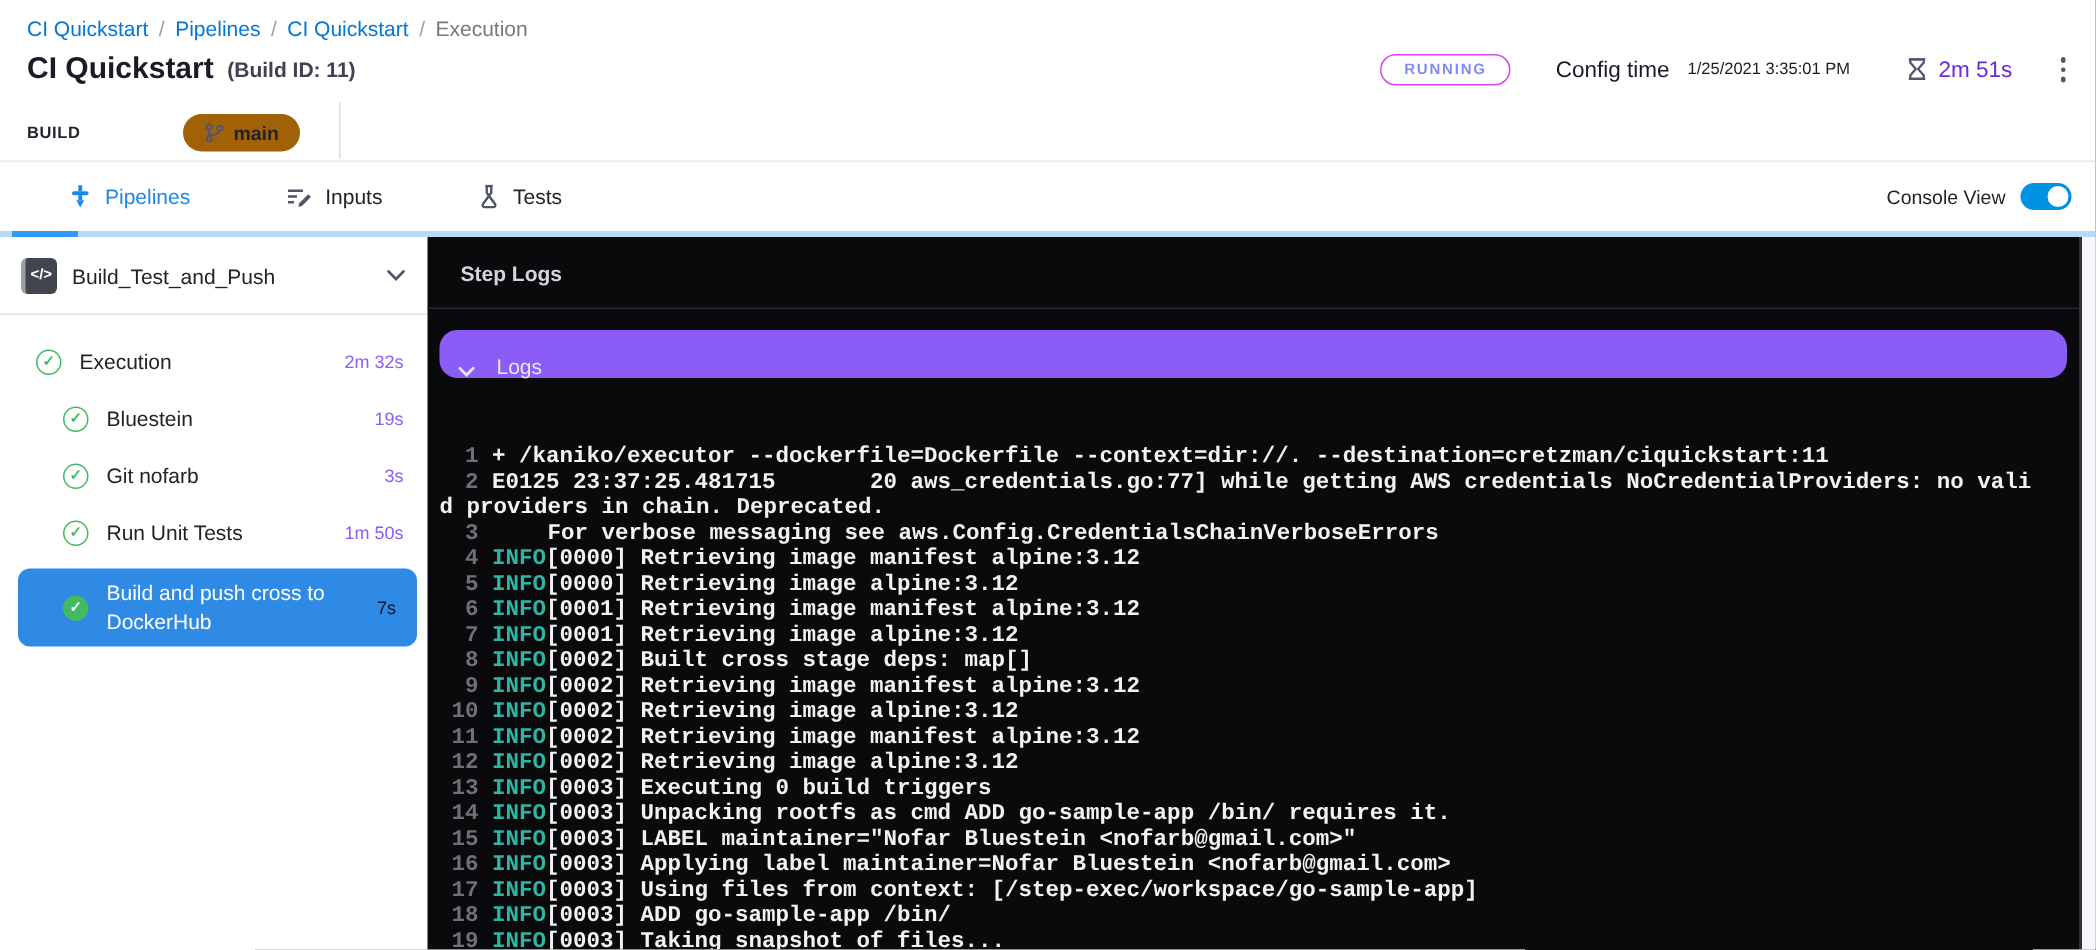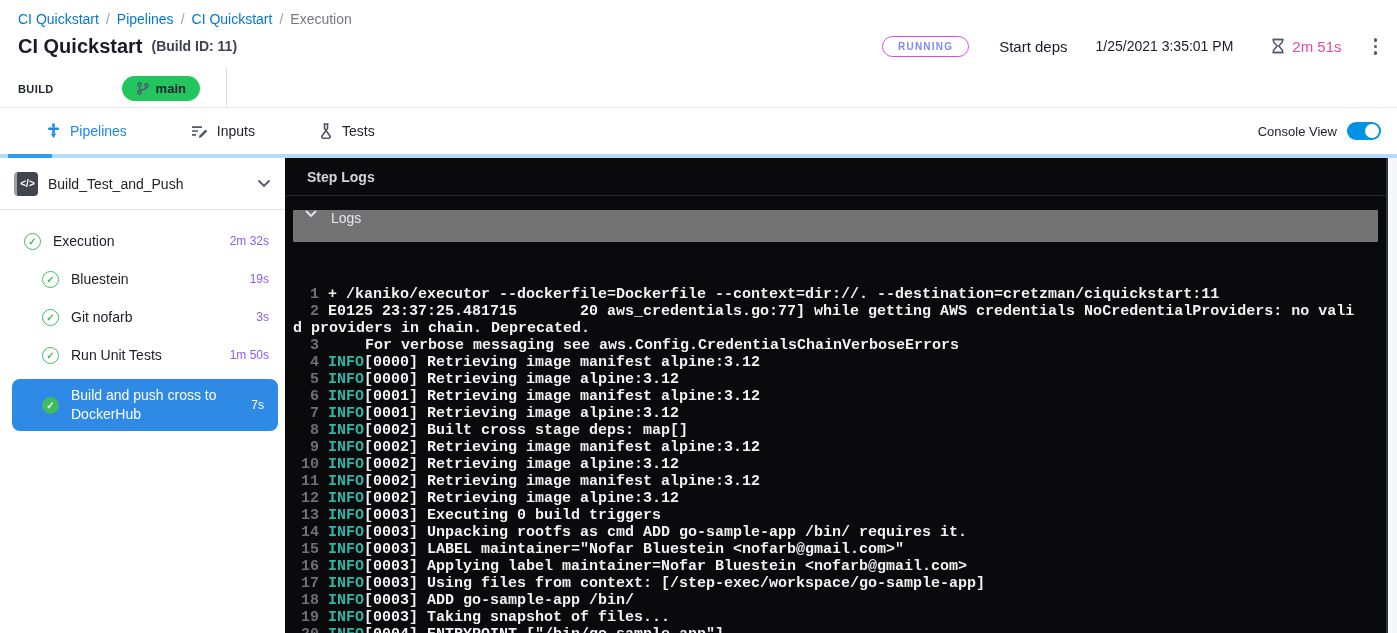--- a/index.html
+++ b/index.html
@@ -13,28 +13,28 @@
   .crumb-link { color:#0278d5; cursor:pointer; }
   .crumb-sep { color:#9aa0b5; }
   .crumb-current { color:#77787e; }
   .title-row { display:flex; align-items:center; margin-top:7px; }
   .page-title { font-size:20px; font-weight:700; color:#1b1b28; }
   .build-id { font-size:14px; color:#3f4150; margin-left:9px;font-weight:bold; }
   .title-right { margin-left:auto; display:flex; align-items:center; }
   .status-badge { border:1px solid #d946ef; color:#7d8bf5; border-radius:11px;
     font-size:10px; font-weight:700; letter-spacing:1.2px; padding:4px 15px; }
   .start-label { font-size:15px; color:#1b1b28; margin-left:30px; }
-  .start-value { font-size:14px; color:#1b1b28; font-weight:500; margin-left:28px;text-align:right; }
+  .start-value { font-size:11px; color:#1b1b28; font-weight:500; margin-left:12px;text-align:right; }
   .elapsed-wrap { display:flex; align-items:center; margin-left:38px; color:#383946; }
-  .elapsed { font-size:15px; margin-left:7px; color:#ec4899; }
+  .elapsed { font-size:15px; margin-left:7px; color:#6d28d9; }
   .kebab { margin-left:28px; display:flex; flex-direction:column; gap:3px; cursor:pointer; padding:4px;}
   .kebab i { width:3.5px; height:3.5px; border-radius:50%; background:#53576e; display:block;}
   .build-row { display:flex; align-items:center; margin-top:13px; }
   .build-label { font-size:11px; font-weight:700; color:#22272e; letter-spacing:.4px; }
-  .branch-chip { margin-left:68px; background:#22c55e; border-radius:15px; padding:5px 14px;
+  .branch-chip { margin-left:68px; background:#a16207; border-radius:15px; padding:5px 14px;
     display:flex; align-items:center; gap:6px; font-size:13px; font-weight:700; color:#22222a;}
   .vdivider { width:1px; height:38px; background:#d9dae5; margin-left:26px; align-self:flex-start; margin-top:-4px;}
 
   
   .tabbar { height:46px; display:flex; align-items:center; padding:0 16px 0 46px; }
   .tab { display:flex; align-items:center; gap:9px; font-size:14px; color:#22222a;
     margin-right:64px; cursor:pointer; }
   .tab.active { color:#1a89e8; font-weight:500; }
   .console-wrap { margin-left:auto; display:flex; align-items:center; gap:10px;justify-content:center; }
   .console-label { font-size:13px; color:#22222a; }
@@ -61,30 +61,30 @@
     font-size:14px; color:#22222a; cursor:pointer; }
   .step-row.child { padding-left:42px; }
   .check { width:17px; height:17px; min-width:17px; border:1.6px solid #42ba61; border-radius:50%;
     color:#42ba61; font-size:10px; font-weight:700; display:flex; align-items:center;
     justify-content:center; background:#fff; }
   .step-label { flex:1; margin-left:12px; line-height:19px; }
   .step-dur { font-size:12px; color:#8b5cf6; margin-left:8px; white-space:nowrap;}
   .step-row.selected { background:#2e8ae5; border-radius:8px; margin:5px 7px 0 12px;
     padding:0 14px 0 30px; height:52px; color:#fff; }
   .step-row.selected .step-label { font-weight:500; }
-  .step-row.selected .step-dur { color:#ffffff; }
+  .step-row.selected .step-dur { color:#0f172a; }
   .step-row.selected .check { background:#42ba61; color:#fff; border-color:#42ba61; }
 
   
   .logpanel { flex:1; background:#0a0a0d; display:flex; flex-direction:column; min-width:0;}
-  .lp-head { height:38px; display:flex; align-items:center; padding-left:22px;
+  .lp-head { height:48px; display:flex; align-items:center; padding-left:22px;
     font-size:14px; font-weight:700; color:#d3d4de; border-bottom:1px solid #26272f; }
   .lp-content { padding:14px 8px 0 8px; flex:1; overflow:hidden; }
-  .logs-bar { height:32px; background:#737373; border-radius:1px; display:flex;
-    align-items:flex-start; padding-left:12px; gap:14px; color:#e6e7ec; font-size:14px;
+  .logs-bar { height:32px; background:#8b5cf6; border-radius:12px; display:flex;
+    align-items:flex-end; padding-left:12px; gap:14px; color:#e6e7ec; font-size:14px;
     cursor:pointer; margin-bottom:10px; }
   .log-lines { width:1066px; font-family:"Liberation Mono", monospace; font-weight:700;
     font-size:15px; line-height:17px; color:#f2f2f2; white-space:pre-wrap;
     word-break:break-all; tab-size:8; }
   .log-line { min-height:17px; }
   .ln { display:inline-block; width:26px; text-align:right; margin-right:9px;
     color:#6e7076; }
   .info { color:#2eb5a4; }
 
   .edge-strip { width:11px; background:#f5f7fa; border-left:2px solid #2f3040; }
@@ -106,21 +106,21 @@
       <span class="crumb-sep">/</span>
       <span class="crumb-current">Execution</span>
     </div>
 
     <div class="title-row">
       <span class="page-title">CI Quickstart</span>
       <span class="build-id">(Build ID: 11)</span>
 
       <div class="title-right">
         <span class="status-badge">RUNNING</span>
-        <span class="start-label">Start deps</span>
+        <span class="start-label">Config time</span>
         <span class="start-value">1/25/2021 3:35:01 PM</span>
         <span class="elapsed-wrap">
           <span>
             <svg width="14" height="16" viewBox="0 0 14 16" fill="none" stroke="#53576e" stroke-width="1.5">
               <path d="M2.5 1.5h9v2.2L7.8 8l3.7 4.3v2.2h-9v-2.2L6.2 8 2.5 3.7z"></path>
               <path d="M1.5 1.5h11M1.5 14.5h11"></path>
             </svg>
           </span>
           <span class="elapsed">2m 51s</span>
         </span>

